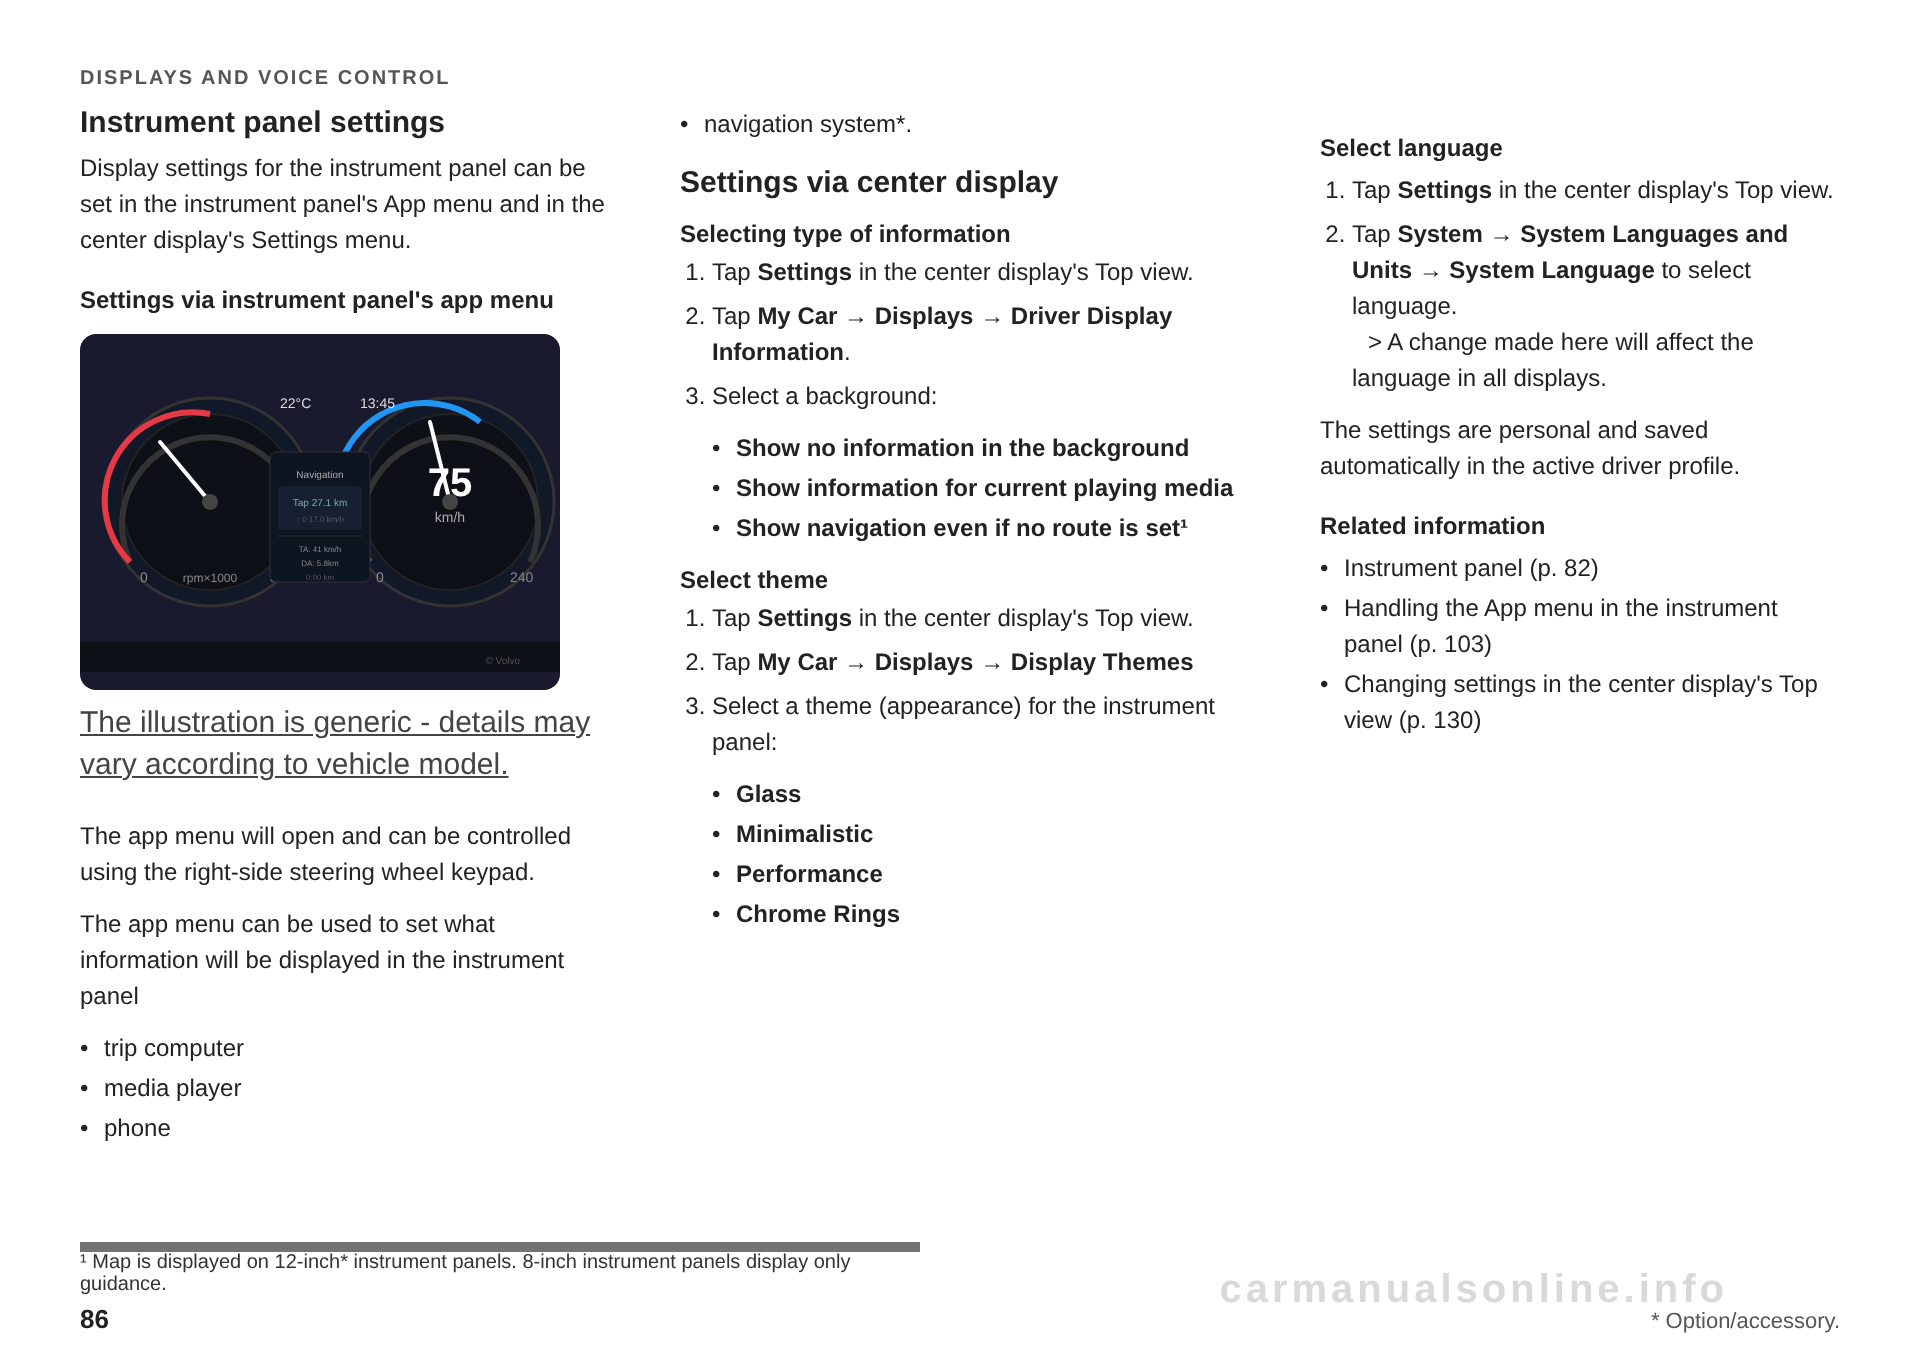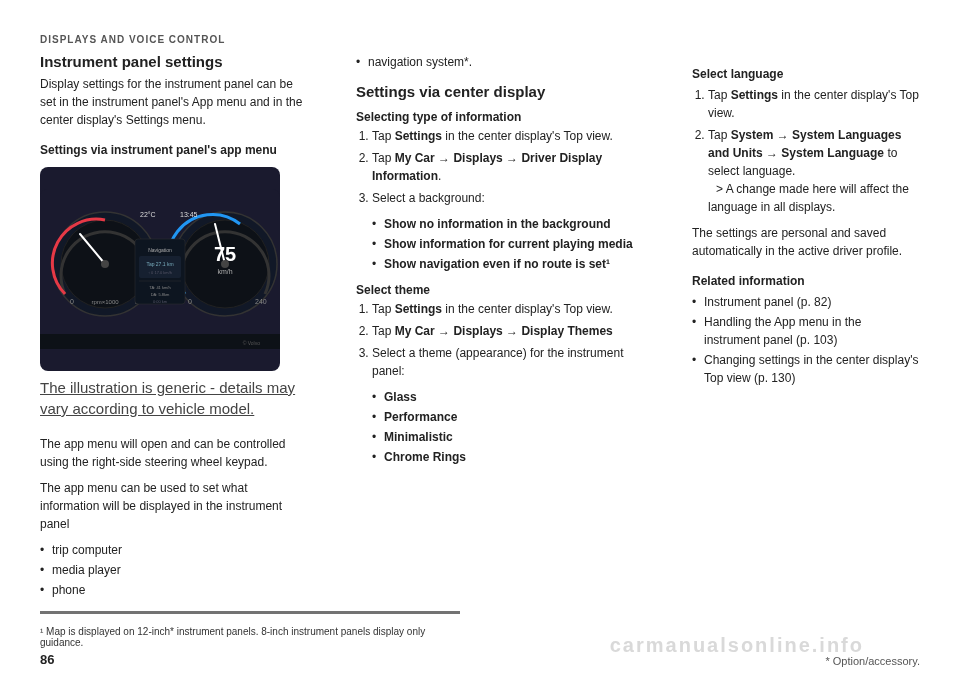--- a/index.html
+++ b/index.html
@@ -16,21 +16,21 @@
       font-size: 10px;
       font-weight: bold;
       letter-spacing: 1px;
       color: #555;
       padding: 34px 40px 8px 40px;
       text-transform: uppercase;
     }
     .page-content {
       display: flex;
       padding: 0 40px;
-      gap: 46px;
+      gap: 30px;
     }
     .left-col {
       width: 270px;
       flex-shrink: 0;
     }
     .middle-col {
       width: 290px;
       flex-shrink: 0;
     }
     .right-col {
@@ -48,21 +48,21 @@
       margin-bottom: 5px;
       margin-top: 14px;
     }
     p.body-text {
       font-size: 12px;
       line-height: 1.5;
       margin-bottom: 8px;
     }
     .instrument-img {
       width: 240px;
-      height: 204px;
+      height: 178px;
       background: #1a1a2e;
       border-radius: 8px;
       margin: 10px 0 6px 0;
       position: relative;
       overflow: hidden;
       display: flex;
       align-items: center;
       justify-content: center;
     }
     .img-caption {
@@ -116,22 +116,22 @@
       bottom: 10px;
       left: 40px;
       right: 40px;
       display: flex;
       justify-content: space-between;
       align-items: flex-end;
     }
     .footnote-area {
       font-size: 10px;
       color: #333;
-      border-top: 3px solid #737373;
-      padding-top: 12px;
+      border-top: 5px solid #737373;
+      padding-top: 0;
       width: 420px;
     }
     .page-number {
       font-size: 13px;
       font-weight: bold;
       color: #222;
     }
     .option-note {
       font-size: 11px;
       color: #555;
@@ -242,22 +242,22 @@
     </ul>
 
     <div class="select-header">Select theme</div>
     <ol class="numbered-list">
       <li>Tap <span class="bold-link">Settings</span> in the center display's Top view.</li>
       <li>Tap <span class="bold-link">My Car</span> → <span class="bold-link">Displays</span> → <span class="bold-link">Display Themes</span></li>
       <li>Select a theme (appearance) for the instrument panel:</li>
     </ol>
     <ul class="bullet-list" style="margin-left:16px;">
       <li><span class="theme-item">Glass</span></li>
+      <li><span class="theme-item">Minimalistic</span></li>
       <li><span class="theme-item">Performance</span></li>
-      <li><span class="theme-item">Minimalistic</span></li>
       <li><span class="theme-item">Chrome Rings</span></li>
     </ul>
   </div>
 
   <div class="right-col">
     <h3 class="sub-title">Select language</h3>
     <ol class="numbered-list">
       <li>Tap <span class="bold-link">Settings</span> in the center display's Top view.</li>
       <li>Tap <span class="bold-link">System</span> → <span class="bold-link">System Languages and Units</span> → <span class="bold-link">System Language</span> to select language.<br>
         <span style="padding-left:8px;">&gt; A change made here will affect the language in all displays.</span>

